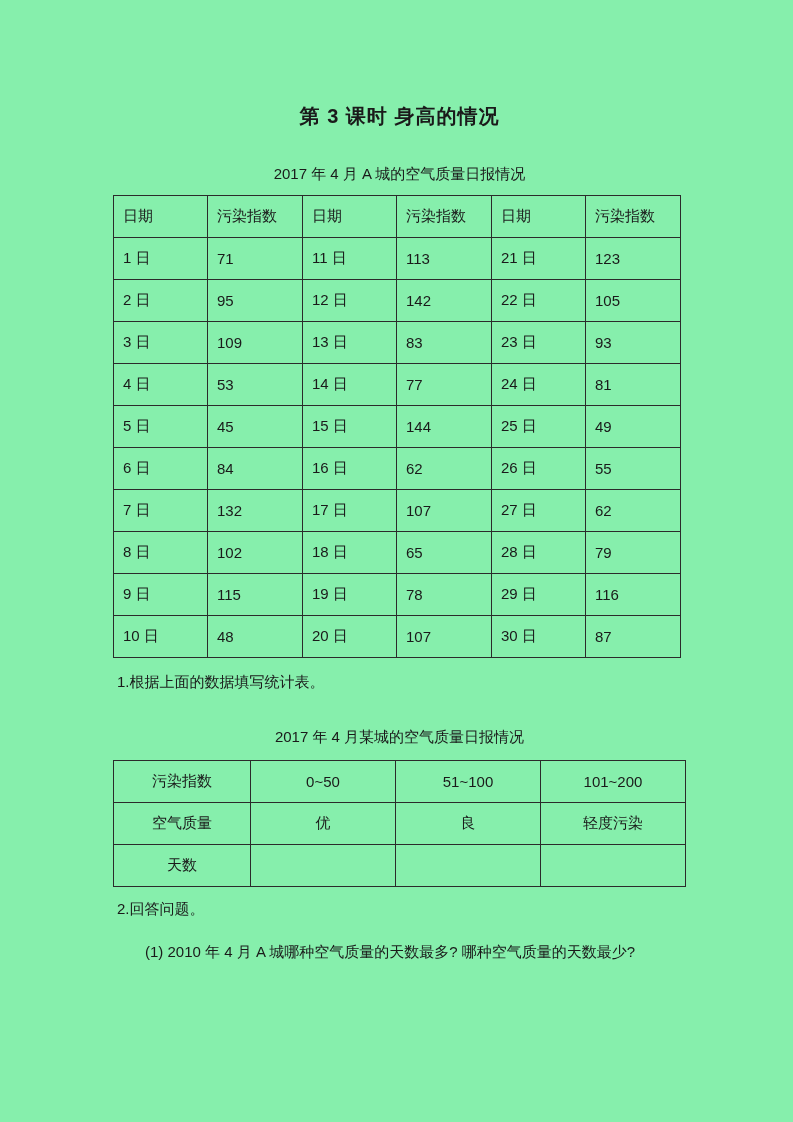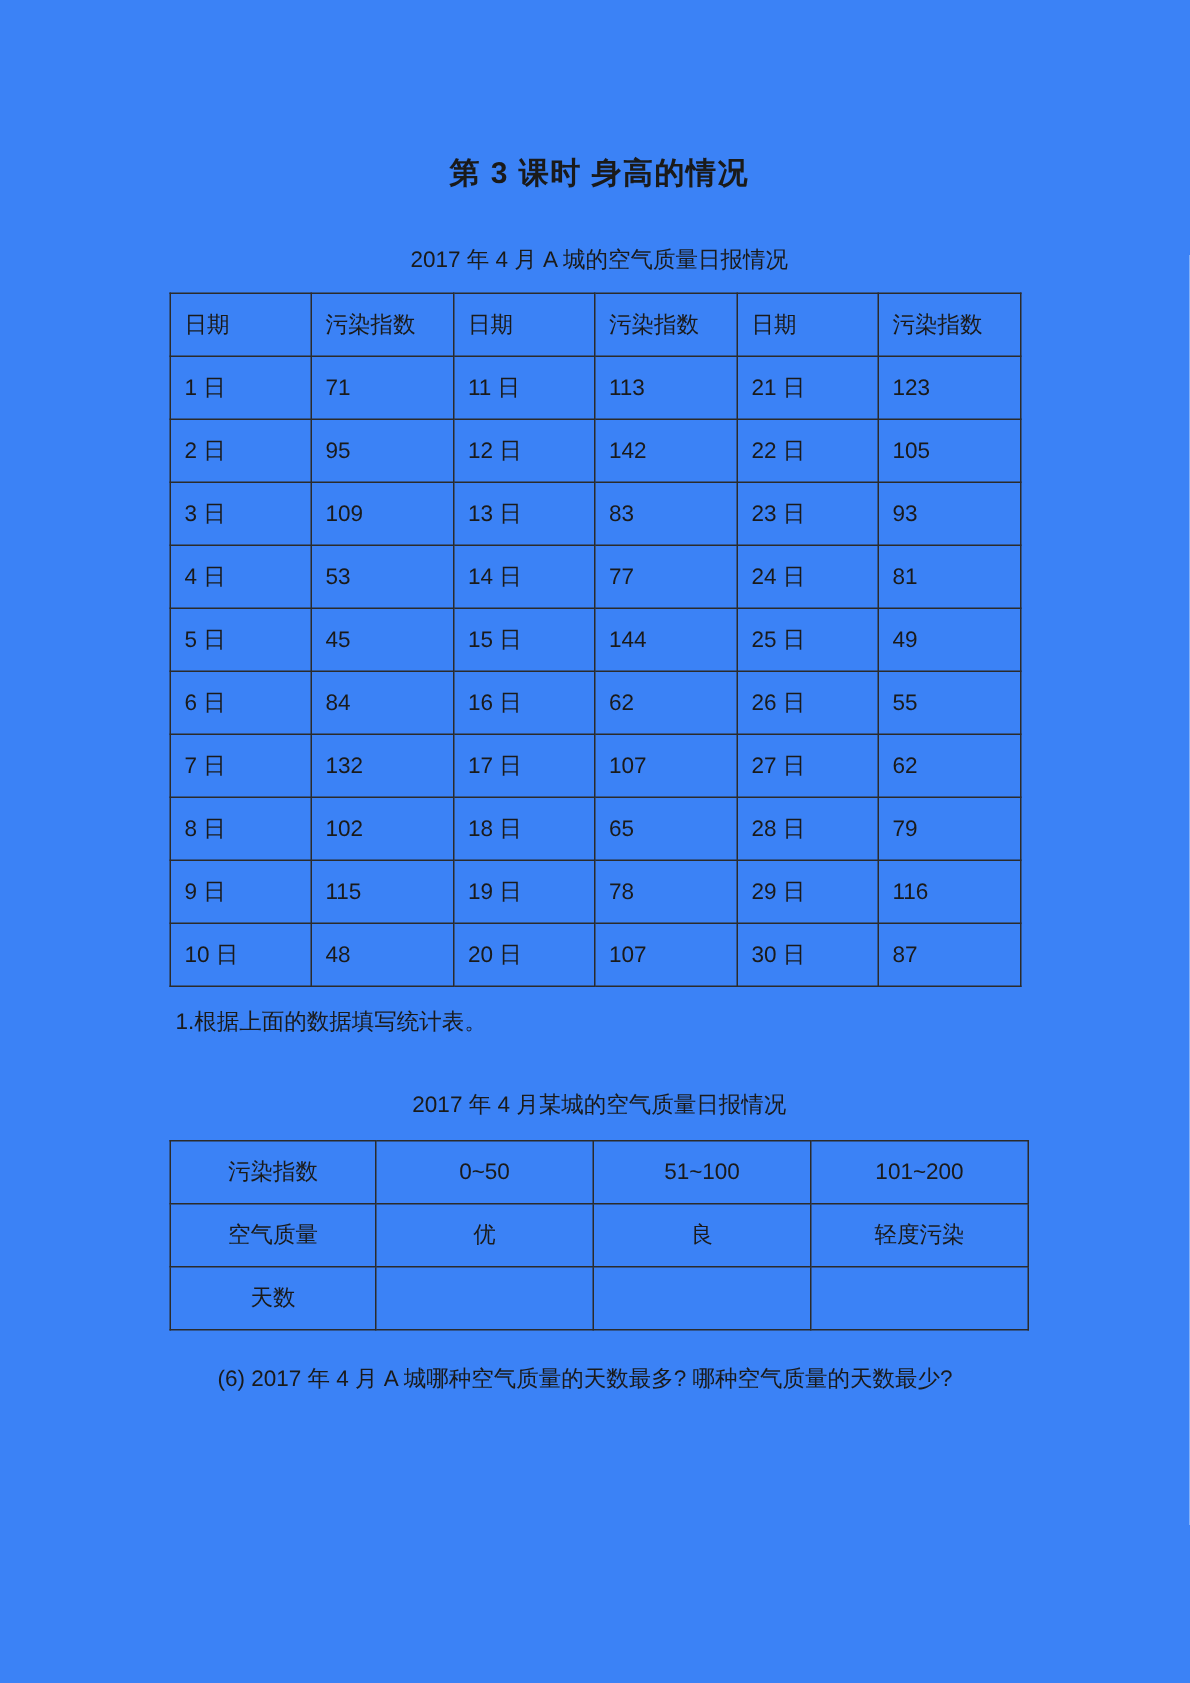--- a/index.html
+++ b/index.html
@@ -12,21 +12,21 @@
     height: 1122px;
     overflow: hidden;
     font-family: "Liberation Sans", "DejaVu Sans", sans-serif;
     color: #1a1a1a;
   }
   .sheet {
     box-sizing: border-box;
     width: 793px;
     height: 1122px;
     padding: 0 107px 0 113px;
-    background: #3b82f6;
+    background: #86efac;
   }
   .doc-title {
     margin: 0;
     padding-top: 103px;
     text-align: center;
     font-size: 20px;
     line-height: 26px;
     font-weight: bold;
     letter-spacing: 1px;
   }
@@ -221,16 +221,17 @@
       </tr>
       <tr>
         <td>天数</td>
         <td></td>
         <td></td>
         <td></td>
       </tr>
     </tbody>
   </table>
 
-
-  <p class="question">(6) 2017 年 4 月 A 城哪种空气质量的天数最多? 哪种空气质量的天数最少?</p>
+  <p class="note note-2">2.回答问题。</p>
+
+  <p class="question">(1) 2010 年 4 月 A 城哪种空气质量的天数最多? 哪种空气质量的天数最少?</p>
 
 </div>
 
 </body></html>

